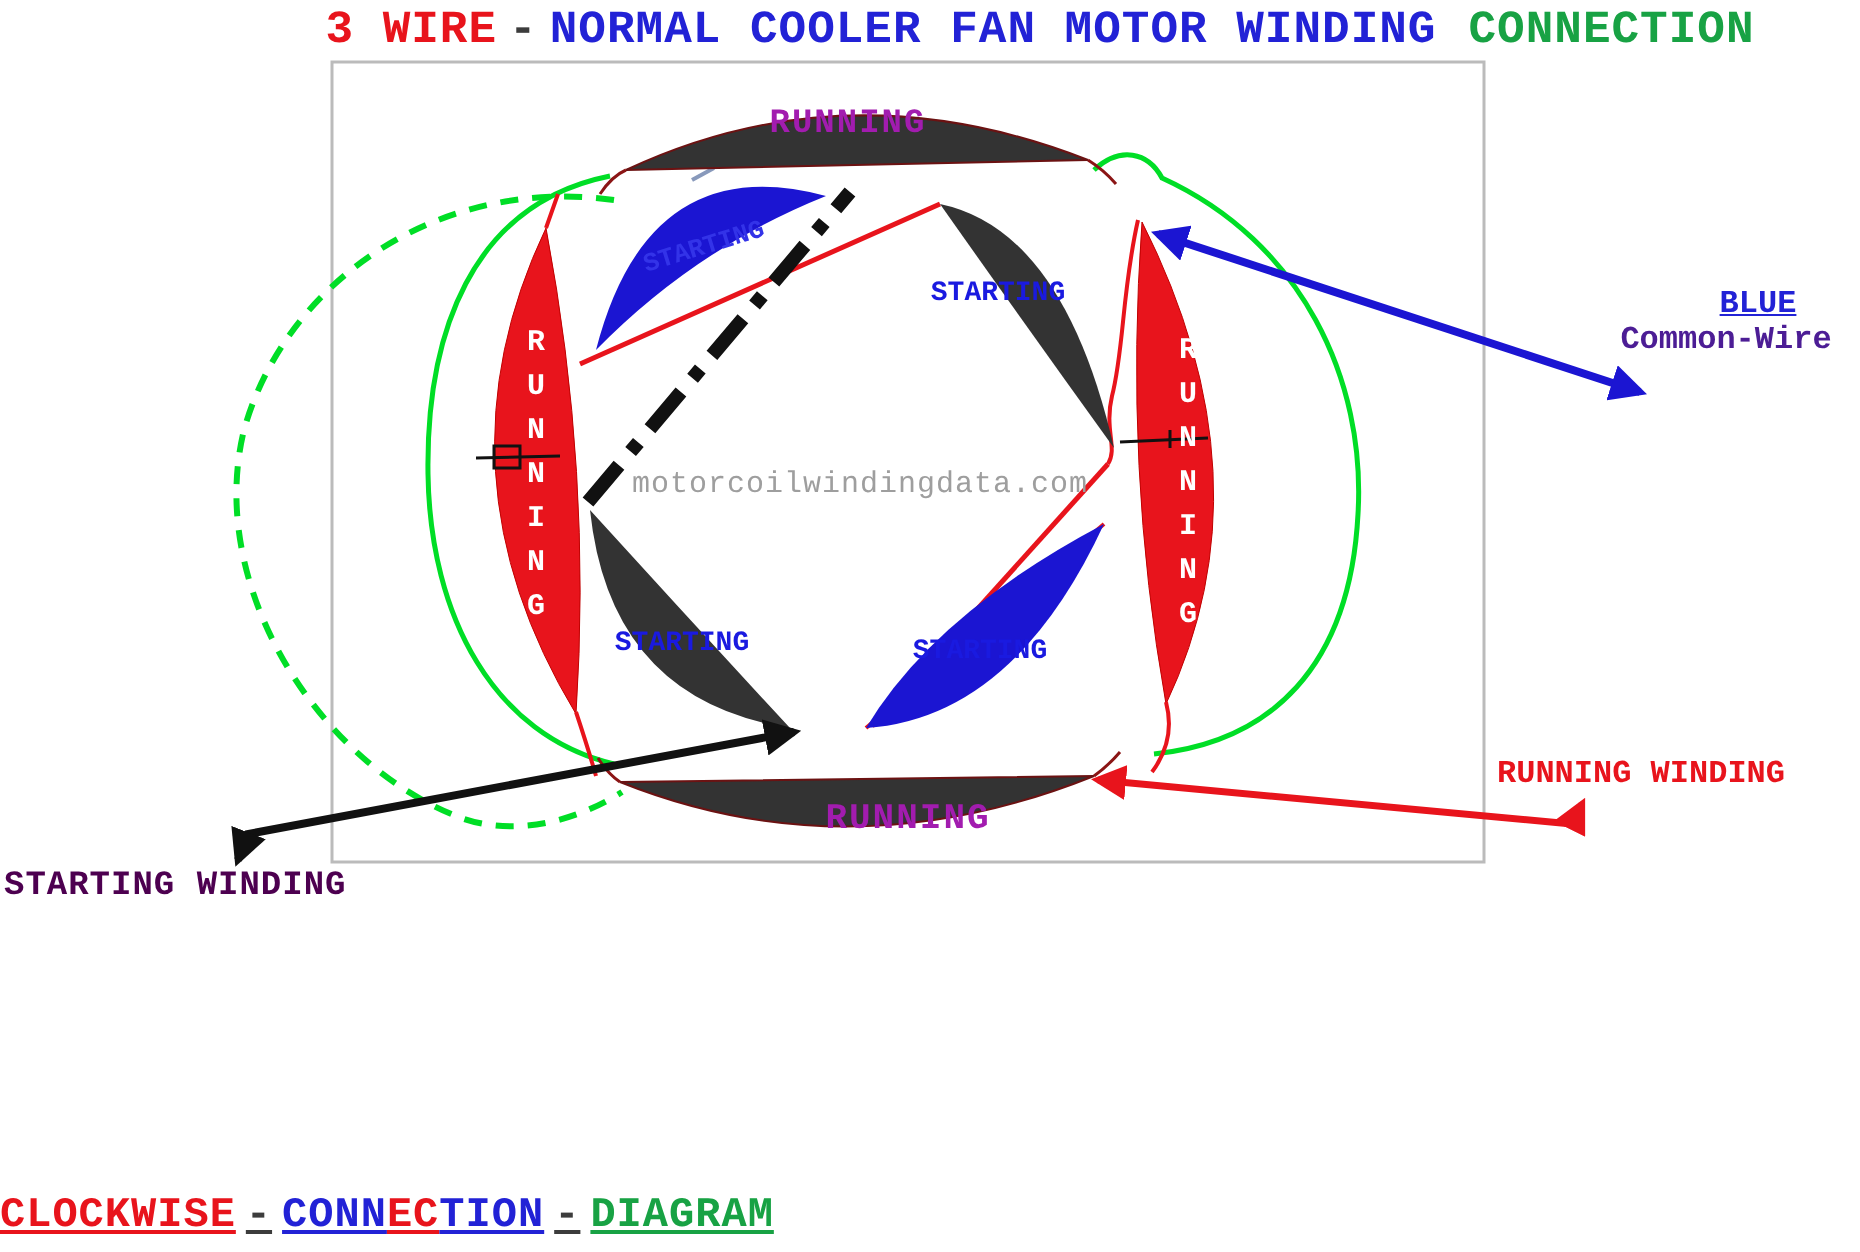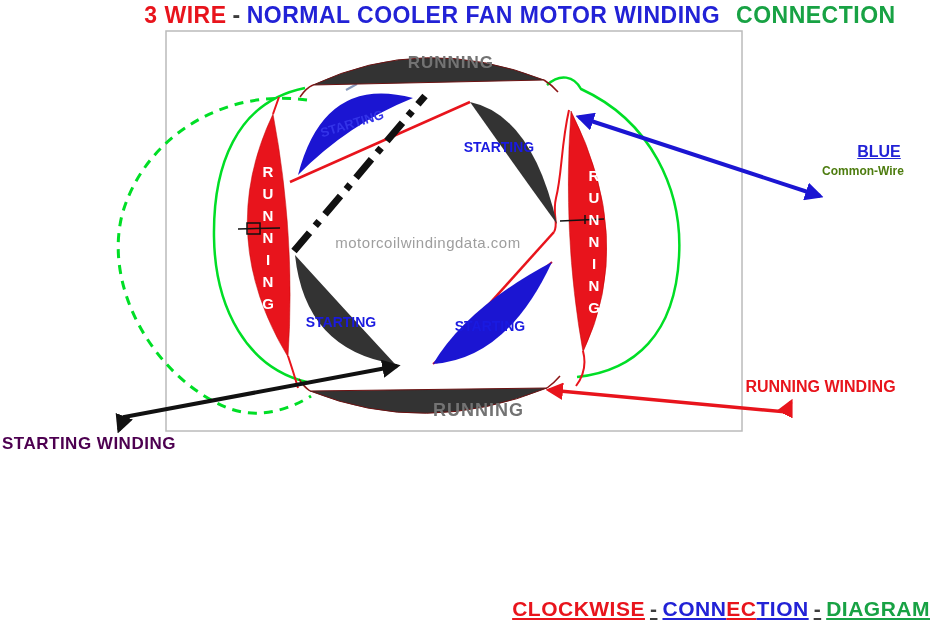--- a/index.html
+++ b/index.html
@@ -1,48 +1,48 @@
 <!DOCTYPE html>
 <html><head>
 <meta charset="utf-8">
 <style>
   html,body{margin:0;padding:0;background:#fff;}
   .stage{position:relative;width:930px;height:626px;background:#fff;overflow:hidden;
-         font-family:Liberation Sans, sans-serif;}
+         font-family:Liberation Mono, monospace;}
   .abs{position:absolute;}
   .title{top:2px;left:110px;right:0;text-align:center;font-size:23px;font-weight:bold;
          letter-spacing:.5px;white-space:nowrap;}
   .t-red{color:#e8141c;}
   .t-sep{color:#3c3c3c;margin:0 6px;}
   .t-blue{color:#2222d6;}
   .t-green{color:#18a244;margin-left:16px;}
   svg{position:absolute;top:0;left:0;}
-  .wlabel{color:#737373;font-weight:bold;text-align:right;letter-spacing:1px;}
+  .wlabel{color:#a21caf;font-weight:bold;text-align:center;letter-spacing:1px;}
   .lbl-run-top{top:53px;left:354px;width:140px;font-size:17px;}
   .lbl-run-bottom{top:400px;left:384px;width:140px;font-size:18px;}
   .vert{white-space:pre;text-align:center;color:#fff;font-weight:bold;font-size:15px;
         line-height:22px;}
   .lbl-run-left{top:161px;left:254px;width:28px;}
   .lbl-run-right{top:165px;left:580px;width:28px;}
   .slabel{color:#1a1ae0;font-weight:bold;text-align:center;width:110px;font-size:14px;}
   .lbl-st-tl{top:116px;left:297px;font-size:13px;transform:rotate(-17deg);color:#3333e8;}
   .lbl-st-tr{top:139px;left:444px;}
   .lbl-st-bl{top:314px;left:286px;}
   .lbl-st-br{top:318px;left:435px;}
   .watermark{top:234px;left:316px;width:224px;text-align:center;color:#9e9e9e;
              font-size:15px;letter-spacing:.5px;}
   .lbl-blue-wire{top:143px;left:798px;width:130px;text-align:center;font-weight:bold;
                  font-size:16px;color:#2222d6;line-height:18px;}
   .lbl-blue-wire .u{text-decoration:underline;margin-left:32px;}
-  .lbl-common{color:#4d7c0f;font-weight:bold;font-size:12px;}
+  .lbl-common{color:#4c1d95;font-weight:bold;font-size:16px;}
   .lbl-runwind{top:378px;left:728px;width:185px;text-align:center;color:#e8141c;
                font-weight:bold;font-size:16px;white-space:nowrap;}
   .lbl-startwind{top:434px;left:2px;color:#4d0050;font-weight:bold;font-size:17px;
                  letter-spacing:.5px;white-space:nowrap;}
-  .caption{top:597px;left:0;right:0;text-align:right;font-size:21px;font-weight:bold;
+  .caption{top:597px;left:0;right:0;text-align:left;font-size:21px;font-weight:bold;
            letter-spacing:.5px;white-space:nowrap;}
   .caption span{text-decoration:underline;}
   .c-red{color:#e8141c;}
   .c-sep{color:#3c3c3c;margin:0 5px;}
   .c-blue{color:#2222d6;}
   .c-green{color:#18a244;}
 </style>
 </head>
 <body>
 

